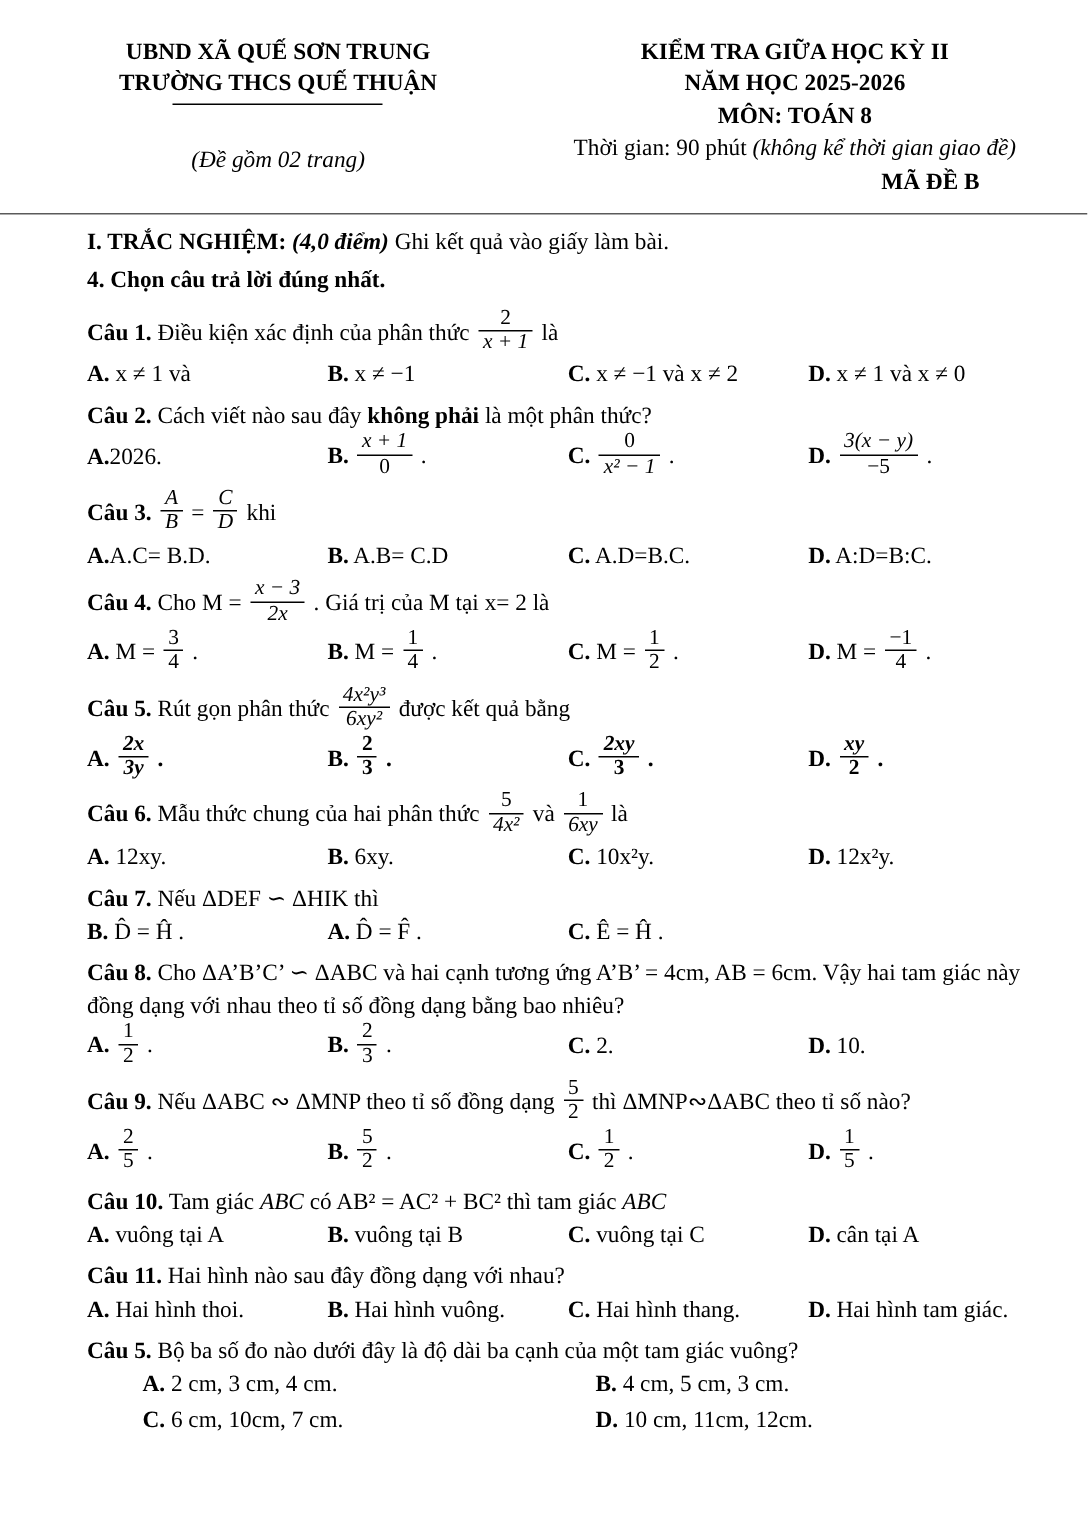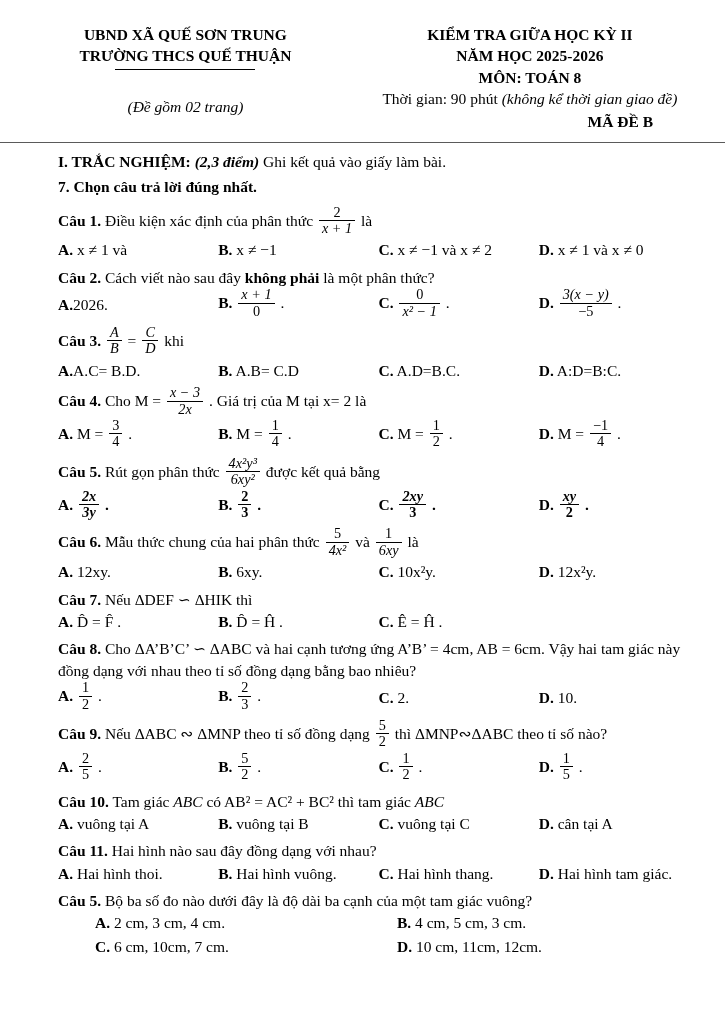--- a/index.html
+++ b/index.html
@@ -58,22 +58,22 @@
       <div class="bold">NĂM HỌC 2025-2026</div>
       <div class="bold">MÔN: TOÁN 8</div>
       <div class="time-line"><span>Thời gian: 90 phút </span><i>(không kể thời gian giao đề)</i></div>
       <div class="exam-code">MÃ ĐỀ B</div>
     </div>
   </div>
 
   <hr class="sep">
 
   <div class="content">
-    <p class="part-title"><span class="part-label">I. TRẮC NGHIỆM:</span><span class="part-points"> (2,3 điểm)</span><span> Ghi kết quả vào giấy làm bài.</span></p>
-    <p class="instruction">7. Chọn câu trả lời đúng nhất.</p>
+    <p class="part-title"><span class="part-label">I. TRẮC NGHIỆM:</span><span class="part-points"> (4,0 điểm)</span><span> Ghi kết quả vào giấy làm bài.</span></p>
+    <p class="instruction">4. Chọn câu trả lời đúng nhất.</p>
     <div id="questions">
         <div class="question">
           <p class="stem"><span class="qlabel">Câu 1.</span> Điều kiện xác định của phân thức <span class="frac">
               <span class="num">2</span>
               <span class="den"><i>x + 1</i></span>
             </span> là</p>
           <div class="opts">
             <span class="opt"><span class="okey">A.</span> x ≠ 1 và</span>
             <span class="opt"><span class="okey">B.</span> x ≠ −1</span>
             <span class="opt"><span class="okey">C.</span> x ≠ −1 và x ≠ 2</span>
@@ -172,22 +172,22 @@
           <div class="opts">
             <span class="opt"><span class="okey">A.</span> 12xy.</span>
             <span class="opt"><span class="okey">B.</span>  6xy.</span>
             <span class="opt"><span class="okey">C.</span>  10x²y.</span>
             <span class="opt"><span class="okey">D.</span> 12x²y.</span>
           </div>
         </div>
         <div class="question">
           <p class="stem"><span class="qlabel">Câu 7.</span> Nếu ΔDEF ∽ ΔHIK thì</p>
           <div class="opts">
+            <span class="opt"><span class="okey">B.</span> D̂ = Ĥ .</span>
             <span class="opt"><span class="okey">A.</span> D̂ = F̂ .</span>
-            <span class="opt"><span class="okey">B.</span> D̂ = Ĥ .</span>
             <span class="opt"><span class="okey">C.</span> Ê = Ĥ .</span>
           </div>
         </div>
         <div class="question">
           <p class="stem"><span class="qlabel">Câu 8.</span> Cho ΔA’B’C’ ∽ ΔABC và hai cạnh tương ứng A’B’ = 4cm, AB = 6cm. Vậy hai tam giác này đồng dạng với nhau theo tỉ số đồng dạng bằng bao nhiêu?</p>
           <div class="opts">
             <span class="opt"><span class="okey">A.</span> <span class="frac">
                 <span class="num">1</span>
                 <span class="den">2</span>
               </span> .</span>

